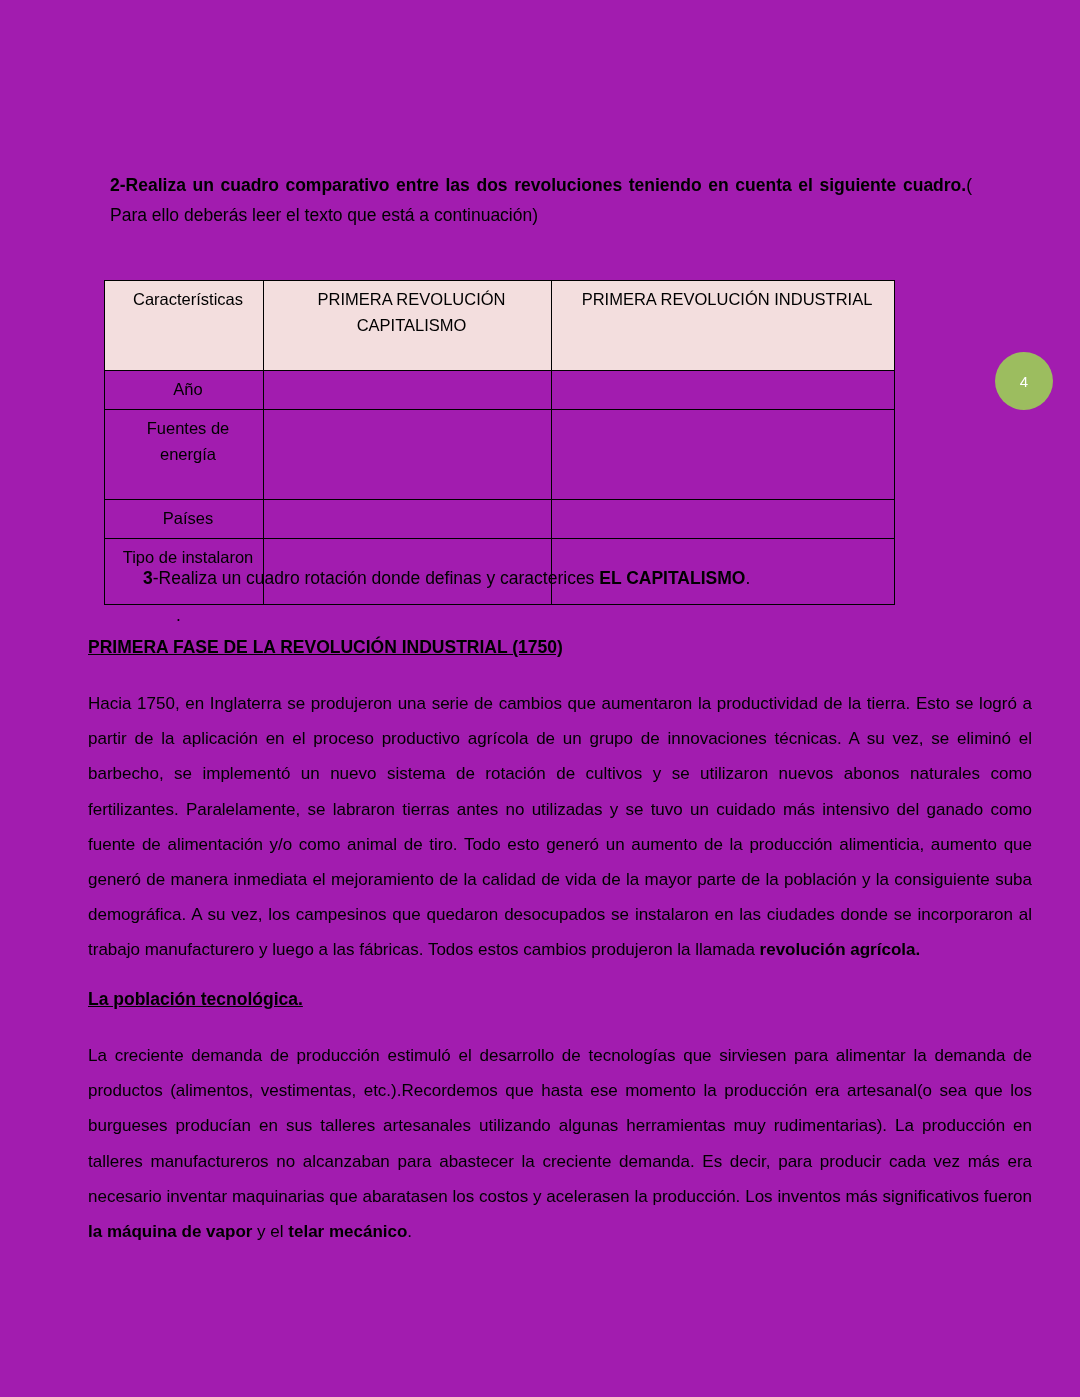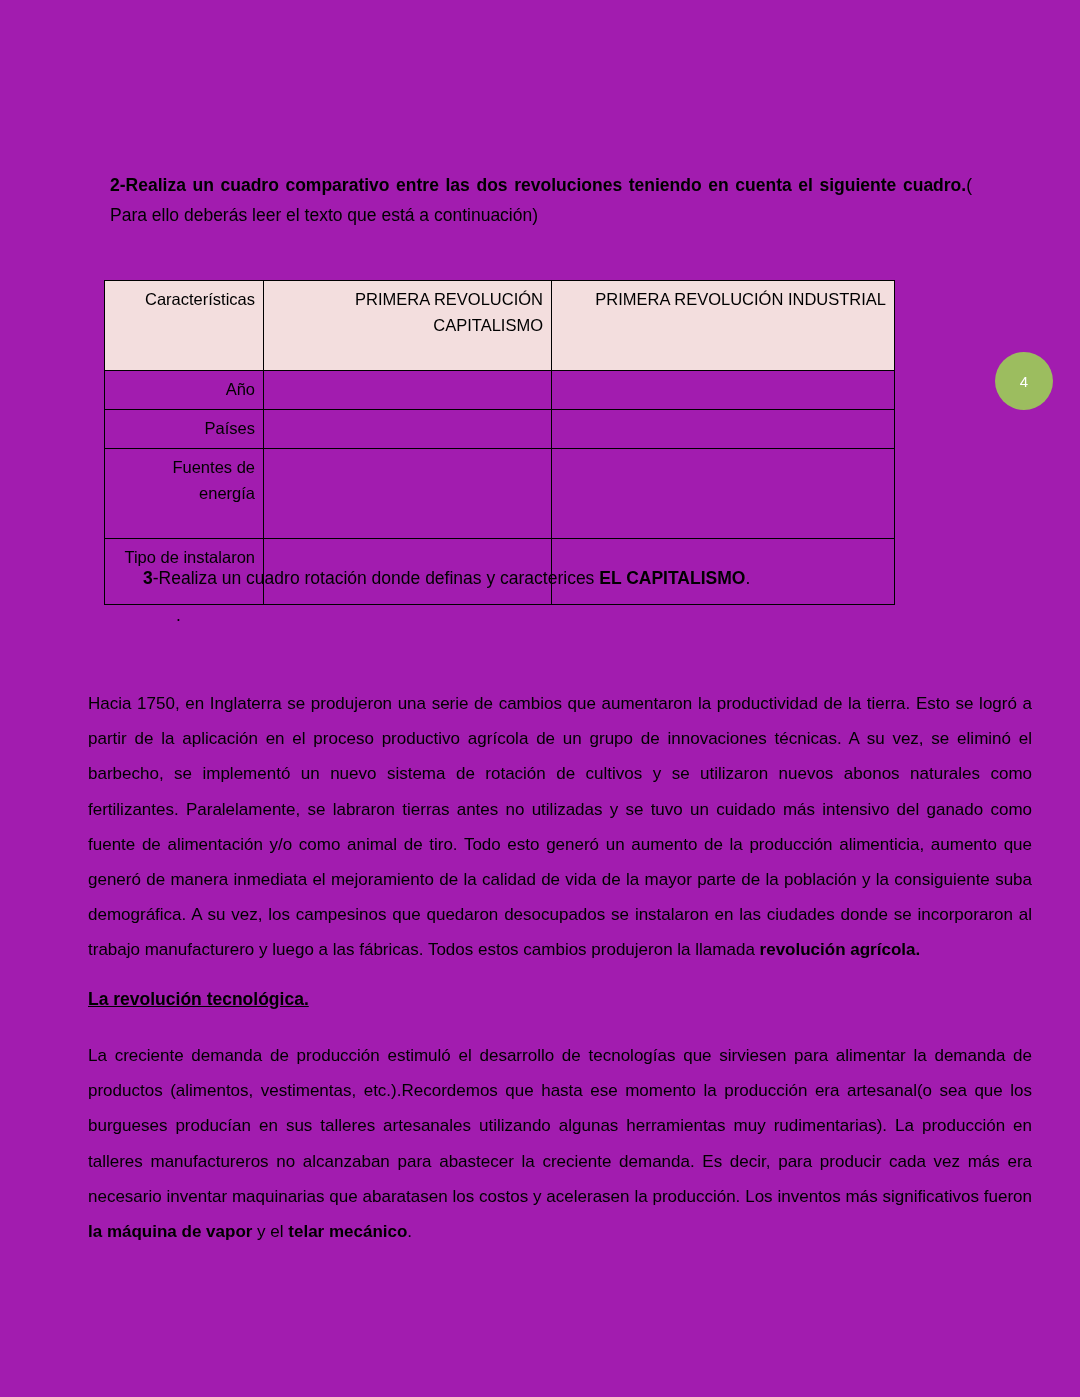--- a/index.html
+++ b/index.html
@@ -88,21 +88,21 @@
     border-collapse: collapse;
     table-layout: fixed;
     font-size: 16.5px;
   }
   .cmp-table td, .cmp-table th {
     border: 1px solid #000000;
     padding: 5px 8px 6px 16px;
     vertical-align: top;
     font-weight: normal;
     line-height: 26px;
-    text-align: right;
+    text-align: center;
   }
   .cmp-table thead th {
     background: #f3dede;
     border-bottom: 1px solid #000000;
   }
   .col-a { width: 159px; }
   .col-b { width: 288px; }
   .col-c { width: 343px; }
 
   .hdr-just {
@@ -178,57 +178,58 @@
     </thead>
     <tbody>
       <tr>
         <td class="cell-short">
           <span>Año</span>
         </td>
         <td class="cell-short"></td>
         <td class="cell-short"></td>
       </tr>
       <tr>
+        <td class="cell-tall rowlabel-just">
+          <span>Fuentes de energía</span>
+        </td>
+        <td class="cell-tall"></td>
+        <td class="cell-tall"></td>
+      </tr>
+      <tr>
         <td class="cell-short rule-grey">
           <span>Países</span>
         </td>
         <td class="cell-short rule-grey"></td>
         <td class="cell-short rule-grey"></td>
       </tr>
       <tr>
         <td class="cell-tall rowlabel-just">
-          <span>Fuentes de energía</span>
-        </td>
-        <td class="cell-tall"></td>
-        <td class="cell-tall"></td>
-      </tr>
-      <tr>
-        <td class="cell-tall rowlabel-just">
           <span>Tipo de instalaron</span>
         </td>
         <td class="cell-tall"></td>
         <td class="cell-tall"></td>
       </tr>
     </tbody>
   </table>
 
   <div class="page-badge">
     <span>4</span>
   </div>
 
   <div class="block q3-line">
     <span class="num">3</span><span>-Realiza un cuadro rotación donde definas y caracterices </span><span class="strong">EL CAPITALISMO</span><span>.</span>
   </div>
 
   <div class="block lone-dot">.</div>
 
+  <div class="block sec-heading" id="sec-heading-1">PRIMERA  FASE DE LA REVOLUCIÓN INDUSTRIAL (1750)</div>
 
   <div class="block body-par" id="par-1">
     <span>Hacia 1750, en Inglaterra se produjeron una serie de cambios que aumentaron la productividad de la tierra. Esto se logró a partir de la aplicación en el proceso productivo agrícola de un grupo de innovaciones técnicas. A su vez, se eliminó el barbecho, se implementó un nuevo sistema de rotación de cultivos y se utilizaron nuevos abonos naturales como fertilizantes. Paralelamente, se labraron tierras antes no utilizadas y se tuvo un cuidado más intensivo del ganado como fuente de alimentación y/o como animal de tiro. Todo esto generó un aumento de la producción alimenticia, aumento que generó de manera inmediata el mejoramiento de la calidad de vida de la mayor parte de la población y la consiguiente suba demográfica. A su vez, los campesinos que quedaron desocupados se instalaron en las ciudades donde se incorporaron al trabajo manufacturero y luego a las fábricas. Todos estos cambios produjeron la llamada </span><b>revolución agrícola.</b>
   </div>
 
-  <div class="block sec-heading" id="sec-heading-2">La revolución tecnológica.</div>
+  <div class="block sec-heading" id="sec-heading-2">La población tecnológica.</div>
 
   <div class="block body-par" id="par-2">
     <span>La creciente demanda de producción estimuló el desarrollo de tecnologías que sirviesen para alimentar la demanda de productos (alimentos, vestimentas, etc.).Recordemos que hasta ese momento la producción era artesanal(o sea que los burgueses producían en sus talleres artesanales utilizando algunas herramientas muy rudimentarias). La producción en talleres manufactureros  no alcanzaban para abastecer la creciente demanda. Es decir, para producir cada vez más era necesario inventar maquinarias que abaratasen los costos y acelerasen la producción. Los inventos más significativos fueron </span><b>la máquina de vapor</b><span> y el </span><b>telar mecánico</b><span>.</span>
   </div>
 
 </div>
 
 </body></html>

